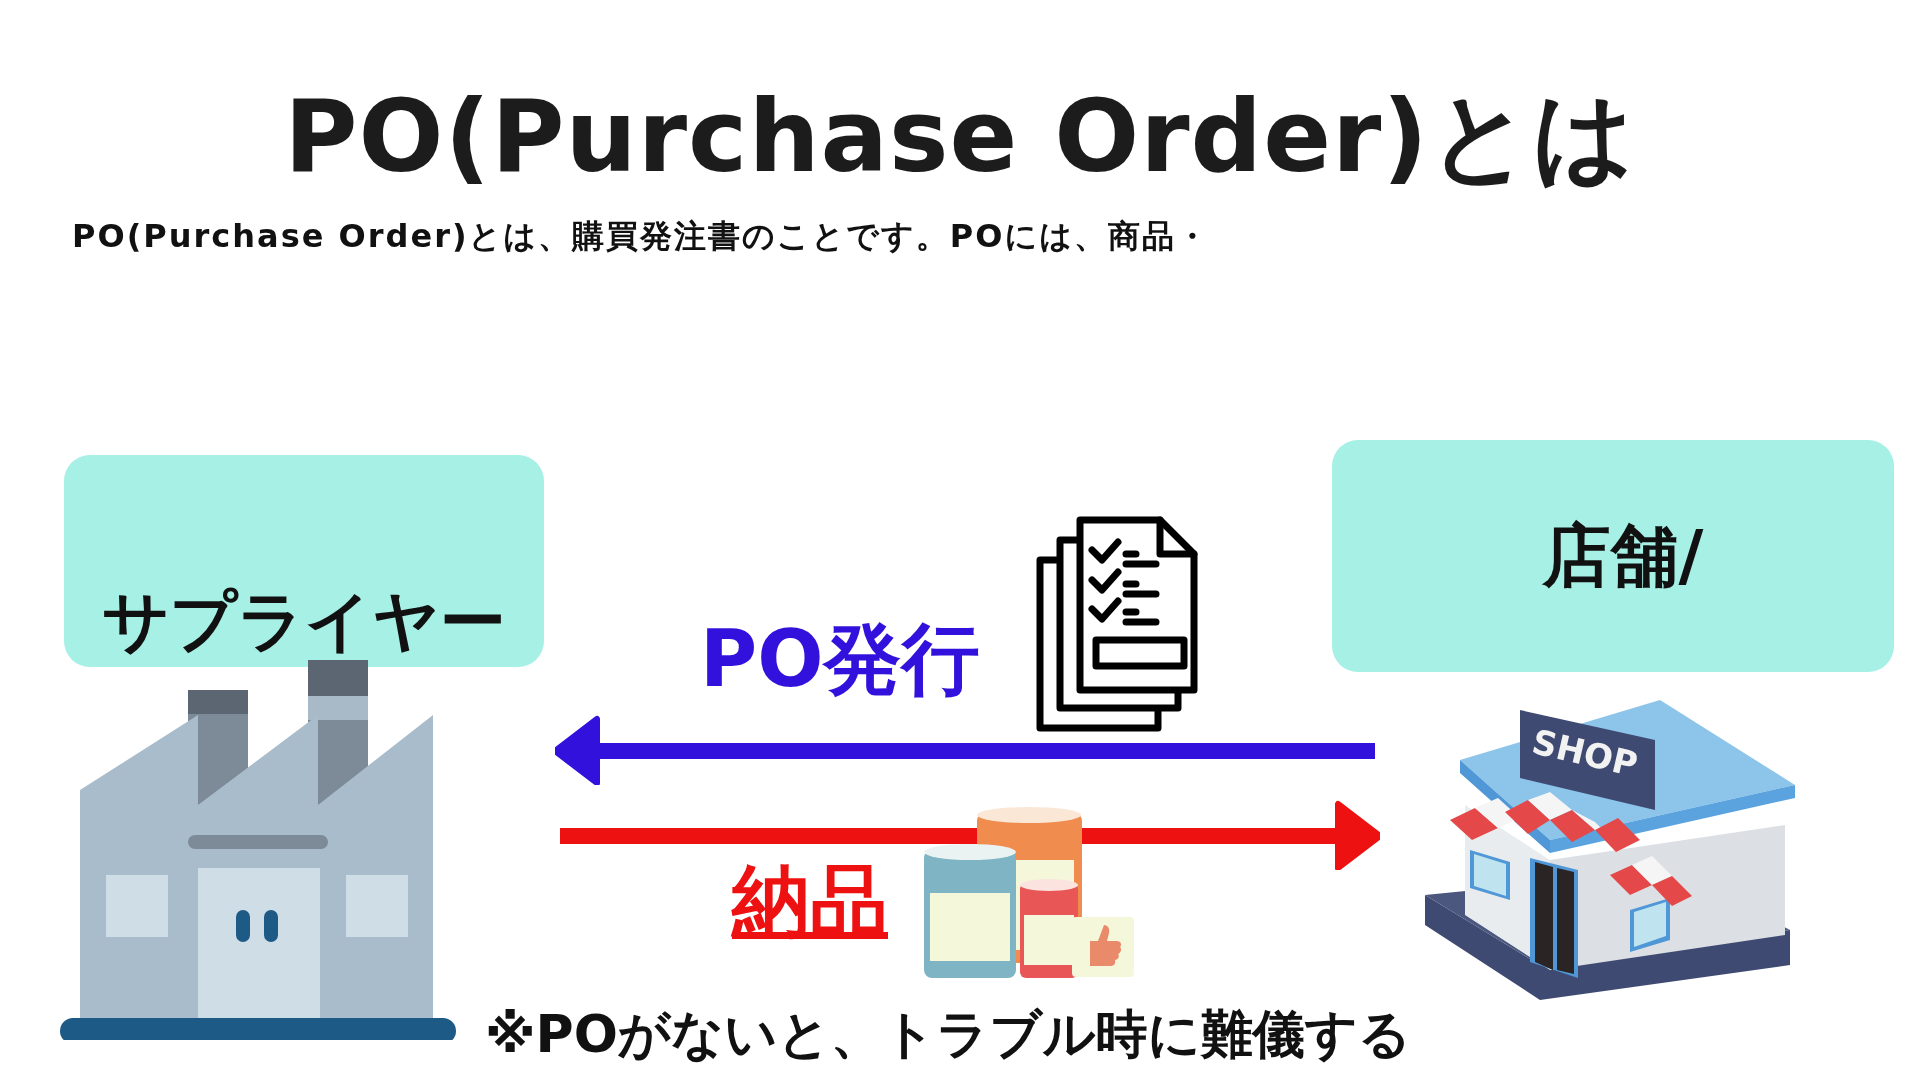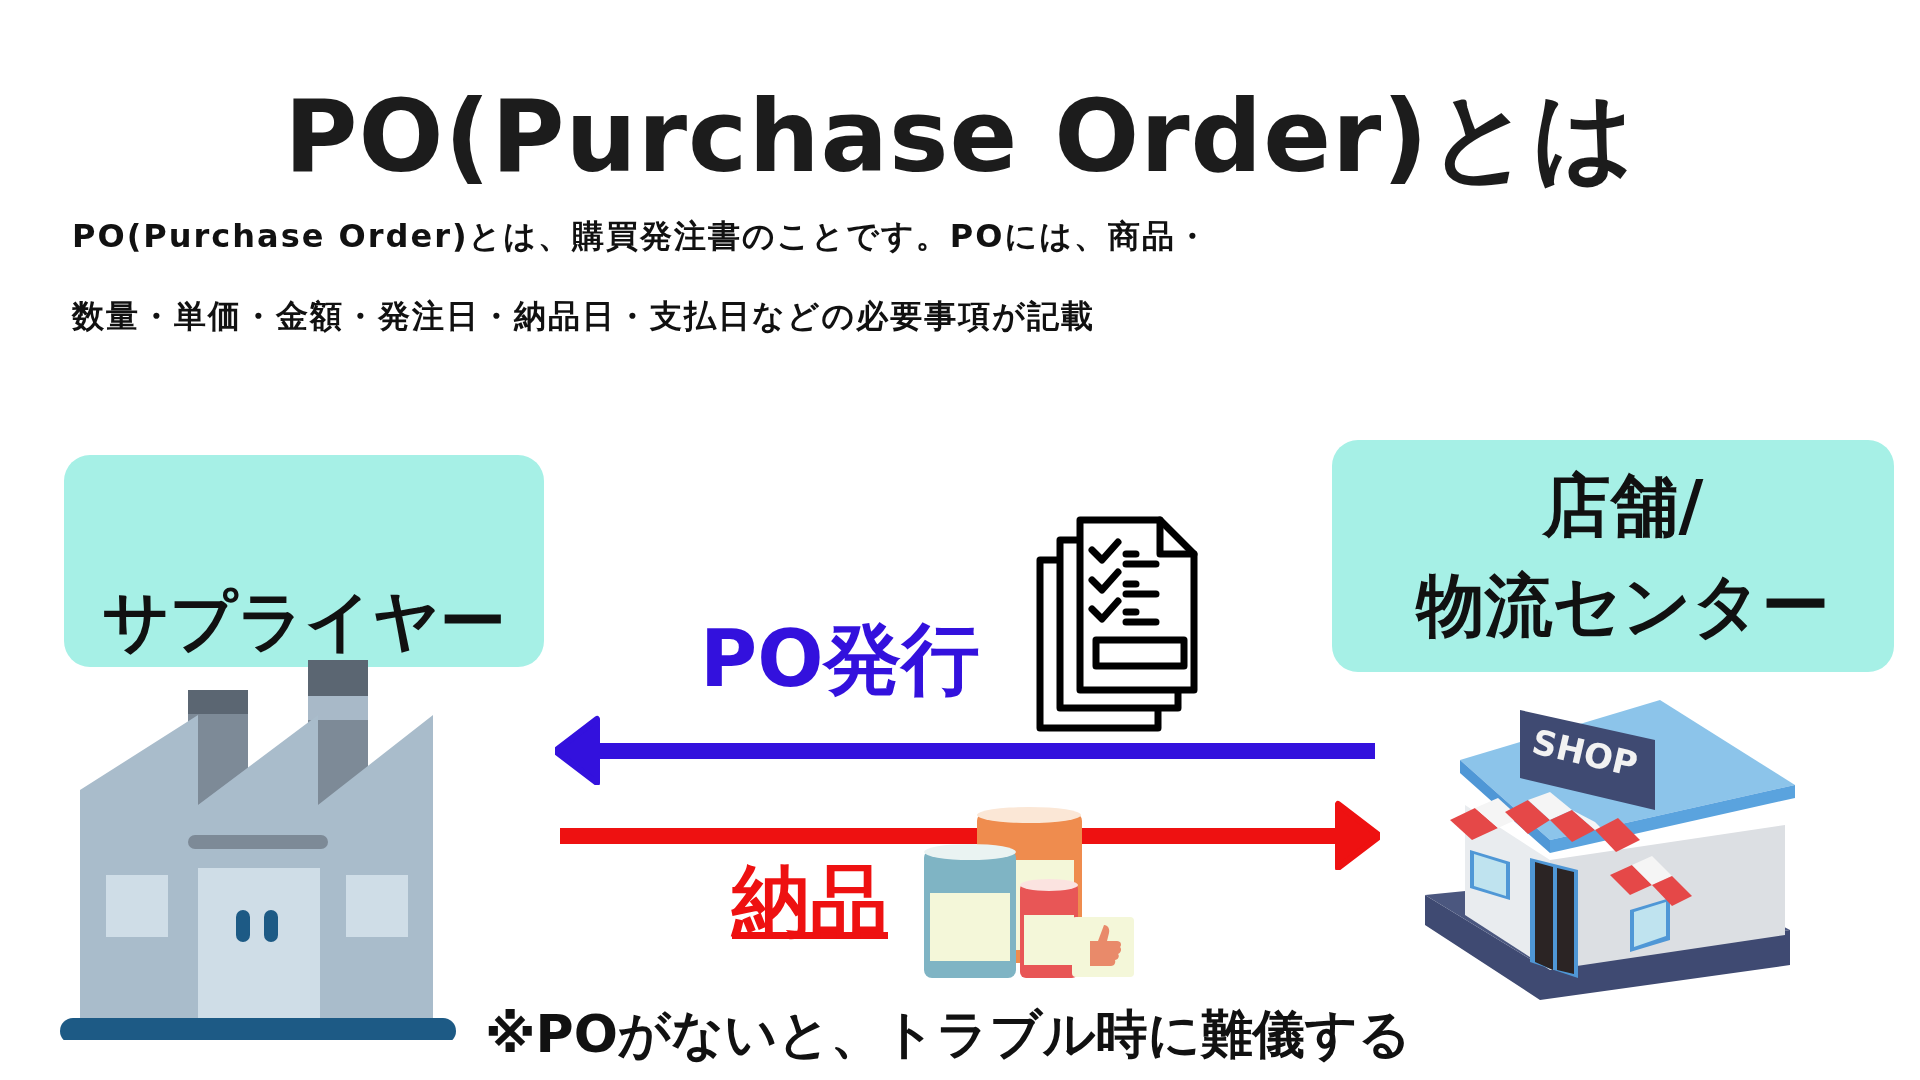--- a/index.html
+++ b/index.html
@@ -32,21 +32,20 @@
   .note { left: 485px; top: 1000px; font-size: 52px; font-weight: bold; color: #111; white-space: nowrap; }
   svg { display: block; }
 </style>
 </head>
 <body>
 
 <div class="abs title">PO(Purchase Order)とは</div>
 
 <div class="abs desc">
   <div>PO(Purchase Order)とは、購買発注書のことです。POには、商品・</div>
-  <div>数量・単価・金額・発注日・納品日・支払日などの必要事項が記載</div>
 </div>
 
 <div class="abs label-box supplier-box">
   <span>サプライヤー</span>
 </div>
 
 <div class="abs" style="left:58px; top:640px;">
   <svg width="400" height="400" viewBox="0 0 400 400">
 
     <rect x="130" y="50" width="60" height="220" fill="#7d8a97"></rect>
@@ -65,21 +64,20 @@
     <rect x="140" y="228" width="122" height="162" fill="#cfdde7"></rect>
     <rect x="178" y="270" width="14" height="32" rx="7" fill="#1d5a85"></rect>
     <rect x="206" y="270" width="14" height="32" rx="7" fill="#1d5a85"></rect>
 
     <rect x="2" y="378" width="396" height="26" rx="13" fill="#1d5a85"></rect>
   </svg>
 </div>
 
 <div class="abs label-box store-box">
   <span>店舗/</span>
-  <span>物流センター</span>
 </div>
 
 <div class="abs" style="left:1030px; top:512px;">
   <svg width="170" height="220" viewBox="0 0 170 220" fill="none" stroke="#000" stroke-width="7" stroke-linejoin="round" stroke-linecap="round">
     <rect x="10" y="48" width="118" height="168" fill="#fff"></rect>
     <rect x="30" y="28" width="118" height="168" fill="#fff"></rect>
     <path d="M50 8 H130 L164 42 V178 H50 Z" fill="#fff"></path>
     <path d="M130 8 V42 H164"></path>
     <path d="M62 38 l10 10 l16 -18"></path>
     <path d="M96 42 h10 M96 52 h30"></path>

